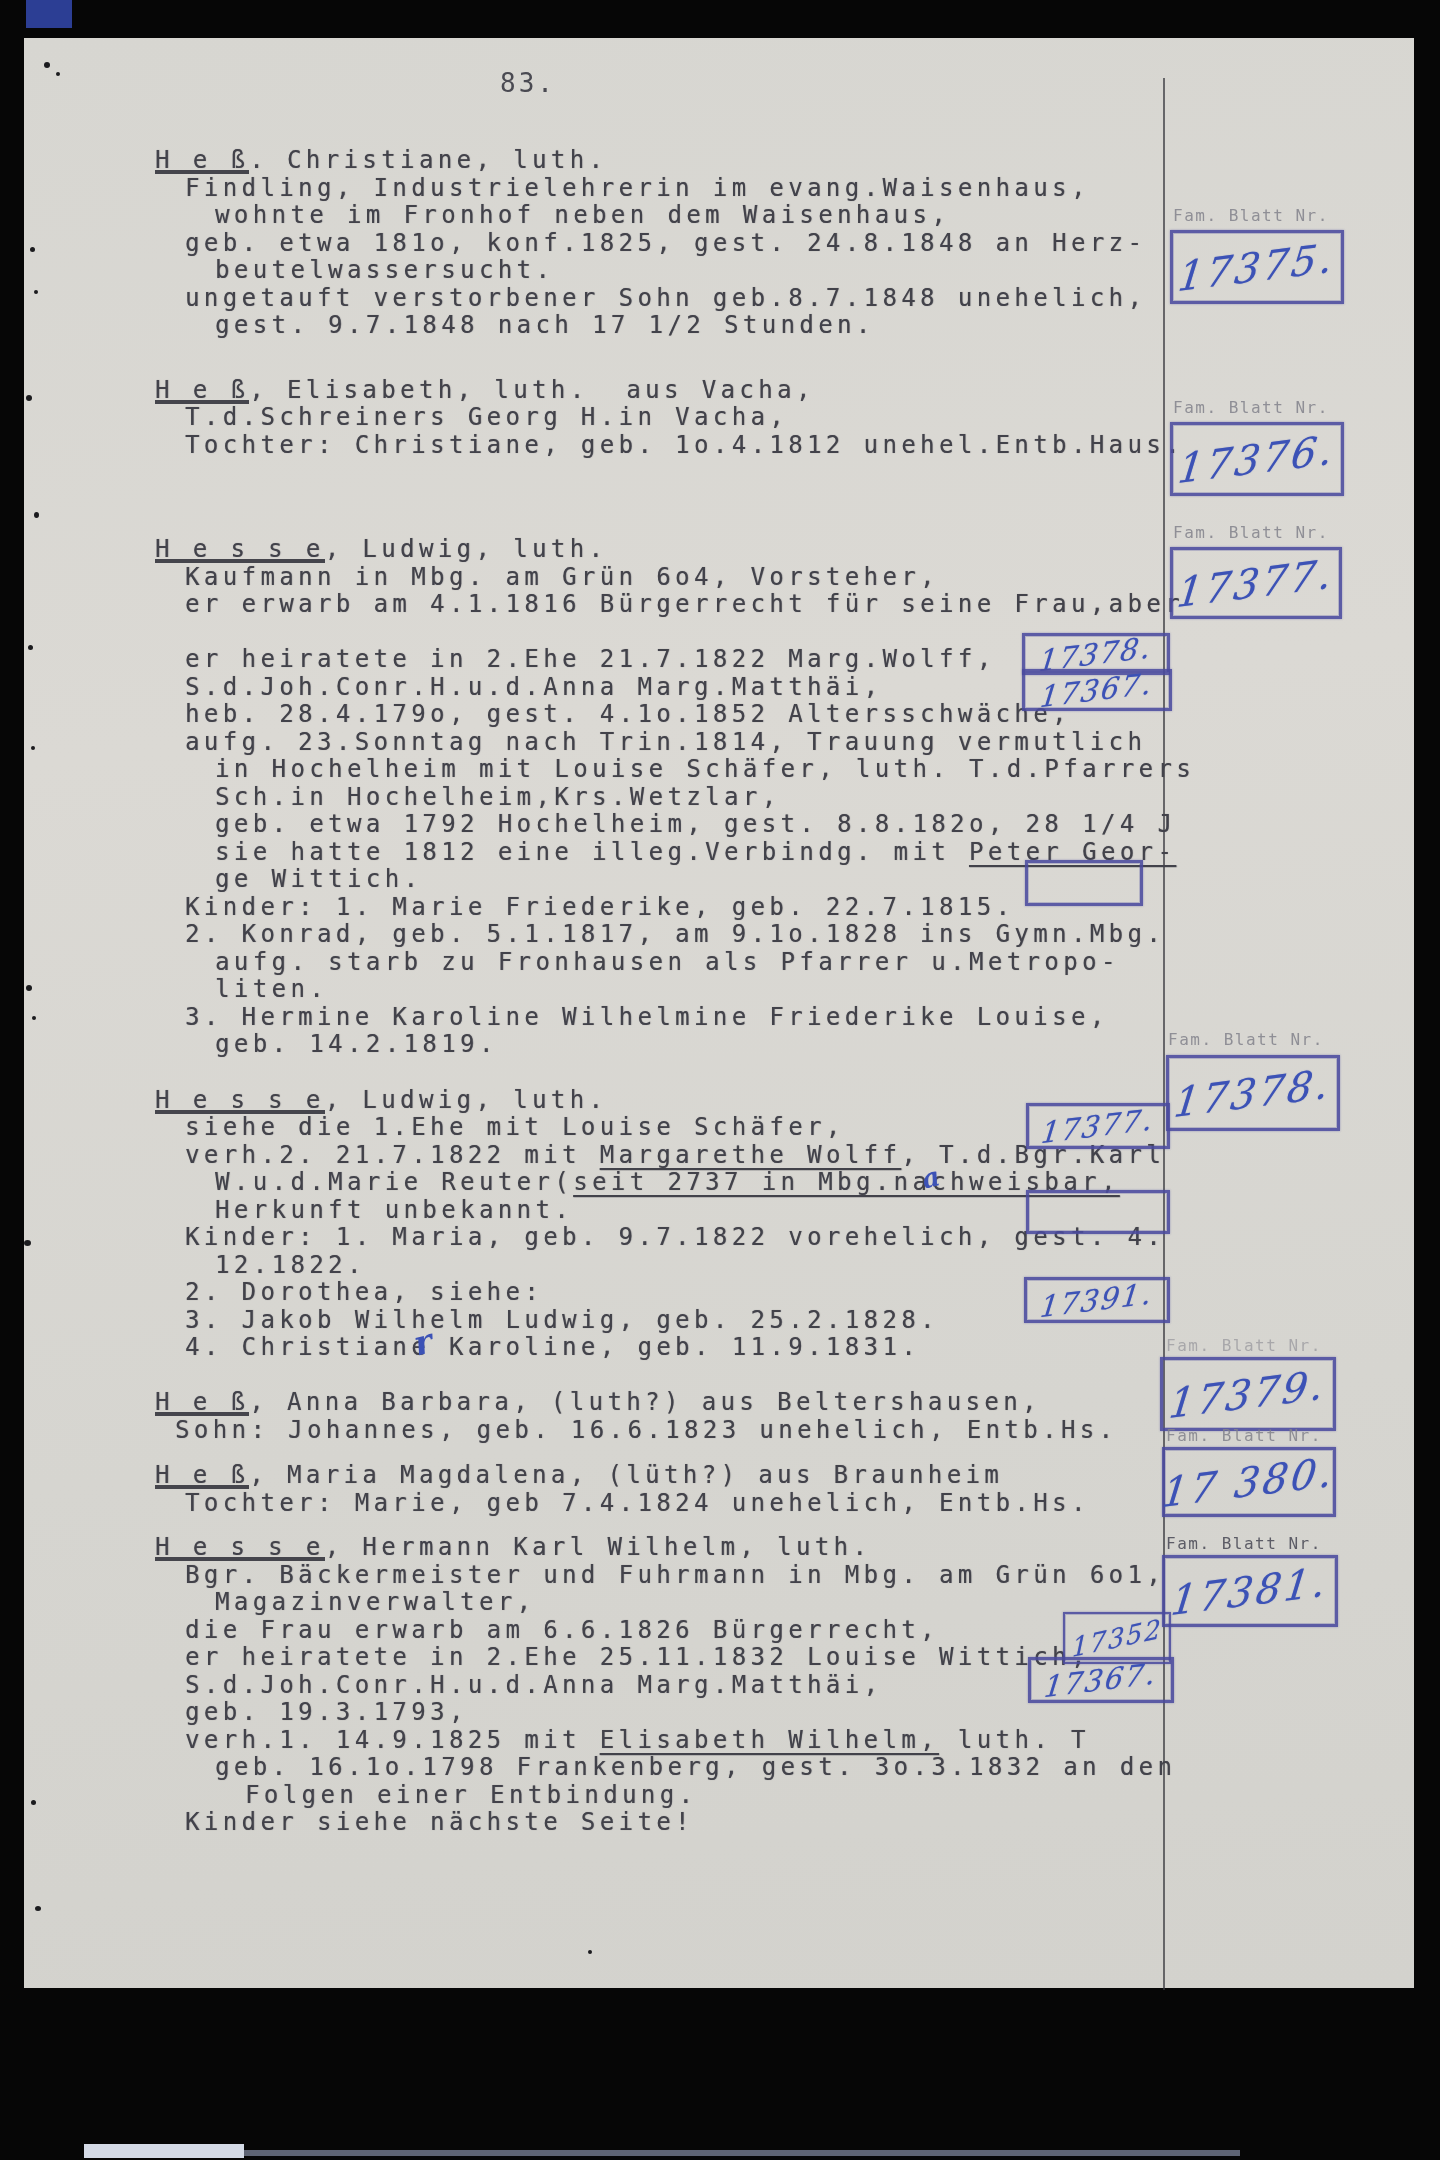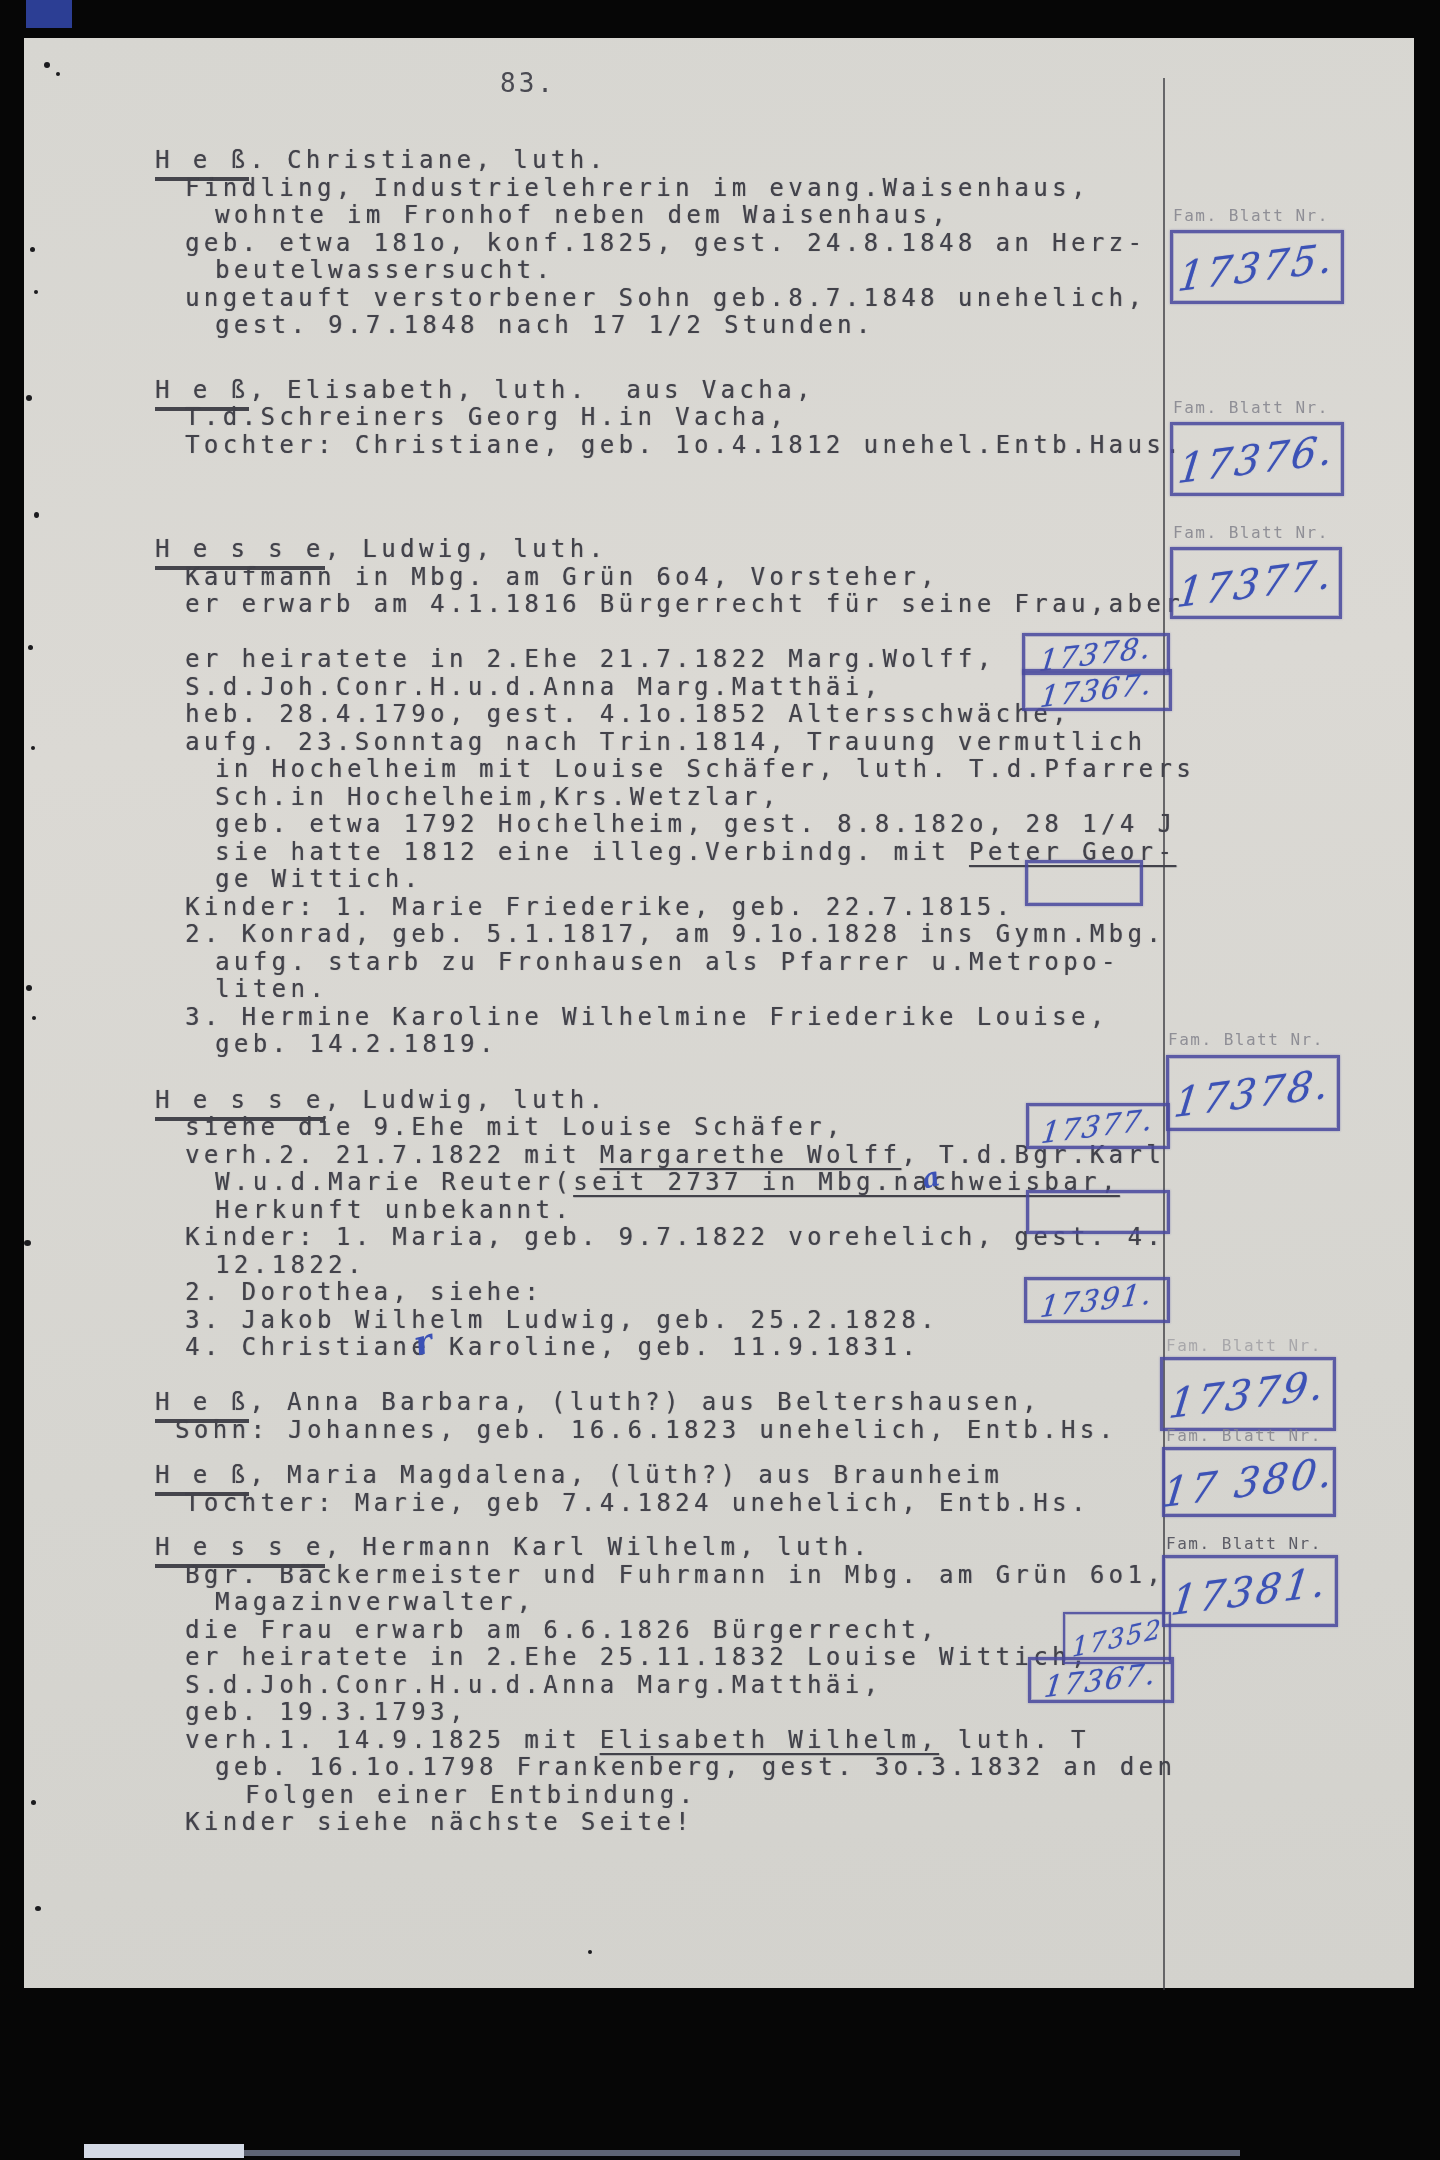--- a/index.html
+++ b/index.html
@@ -4,21 +4,21 @@
 <style>
   html,body{margin:0;padding:0;background:#060606;}
   #stage{position:relative;width:1440px;height:2160px;background:#060606;overflow:hidden;
          font-family:"DejaVu Sans Mono",monospace;}
   #paper{position:absolute;left:24px;top:38px;width:1390px;height:1950px;
          background:linear-gradient(175deg,#d7d6d1 0%,#dbd9d4 35%,#d6d5d0 70%,#d3d2cd 100%);}
   .tl{position:absolute;font-size:24px;letter-spacing:4.4px;color:#42424a;white-space:pre;
       text-shadow:0.4px 0.4px 0.8px rgba(55,55,65,.55);}
   .surname{background-image:linear-gradient(#45454c,#45454c),linear-gradient(#45454c,#45454c);
       background-size:100% 2px,100% 2px;background-position:0 calc(100% - 2px),0 100%;
-      background-repeat:no-repeat;padding-bottom:7px;}
+      background-repeat:no-repeat;}
   .u{text-decoration:underline;text-decoration-thickness:2px;text-underline-offset:5px;}
   .pagenum{position:absolute;font-size:26px;letter-spacing:3px;color:#4a4a52;}
   .famlabel{position:absolute;font-size:16px;letter-spacing:1.5px;color:#83838c;opacity:.85;white-space:pre;}
   .stampbox{position:absolute;border:3px solid rgba(74,74,158,.88);
       box-shadow:inset 0 0 0 1px rgba(74,74,158,.28),0 0 2px rgba(74,74,158,.45);
       display:flex;align-items:center;justify-content:center;}
   .hand{font-family:"DejaVu Serif",serif;font-style:italic;color:#3c52b6;
       transform:rotate(-7deg) skewX(-14deg);letter-spacing:3px;white-space:pre;
       text-shadow:0 0 1px rgba(60,82,182,.5);}
   .hand-lg{font-size:40px;}
@@ -64,21 +64,21 @@
     <div class="tl" style="left:191px;top:800px;"><span>sie hatte 1812 eine illeg.Verbindg. mit </span><span class="u">Peter Geor-</span><span></span></div>
     <div class="tl" style="left:191px;top:827px;">ge Wittich.</div>
     <div class="tl" style="left:161px;top:855px;">Kinder: 1. Marie Friederike, geb. 22.7.1815.</div>
     <div class="tl" style="left:161px;top:882px;">2. Konrad, geb. 5.1.1817, am 9.1o.1828 ins Gymn.Mbg.</div>
     <div class="tl" style="left:191px;top:910px;">aufg. starb zu Fronhausen als Pfarrer u.Metropo-</div>
     <div class="tl" style="left:191px;top:937px;">liten.</div>
     <div class="tl" style="left:161px;top:965px;">3. Hermine Karoline Wilhelmine Friederike Louise,</div>
     <div class="tl" style="left:191px;top:992px;">geb. 14.2.1819.</div>
 
     <div class="tl" style="left:131px;top:1048px;"><span class="surname">H e s s e</span><span>, Ludwig, luth.</span></div>
-    <div class="tl" style="left:161px;top:1075px;">siehe die 9.Ehe mit Louise Schäfer,</div>
+    <div class="tl" style="left:161px;top:1075px;">siehe die 1.Ehe mit Louise Schäfer,</div>
     <div class="tl" style="left:161px;top:1103px;"><span>verh.2. 21.7.1822 mit </span><span class="u">Margarethe Wolff</span><span>, T.d.Bgr.Karl</span></div>
     <div class="tl" style="left:191px;top:1130px;"><span>W.u.d.Marie Reuter(</span><span class="u">seit 2737 in Mbg.nachweisbar,</span><span></span></div>
     <div class="tl" style="left:191px;top:1158px;">Herkunft unbekannt.</div>
     <div class="tl" style="left:161px;top:1185px;">Kinder: 1. Maria, geb. 9.7.1822 vorehelich, gest. 4.</div>
     <div class="tl" style="left:191px;top:1213px;">12.1822.</div>
     <div class="tl" style="left:161px;top:1240px;">2. Dorothea, siehe:</div>
     <div class="tl" style="left:161px;top:1268px;">3. Jakob Wilhelm Ludwig, geb. 25.2.1828.</div>
     <div class="tl" style="left:161px;top:1295px;">4. Christiane Karoline, geb. 11.9.1831.</div>
 
     <div class="tl" style="left:131px;top:1350px;"><span class="surname">H e ß</span><span>, Anna Barbara, (luth?) aus Beltershausen,</span></div>

